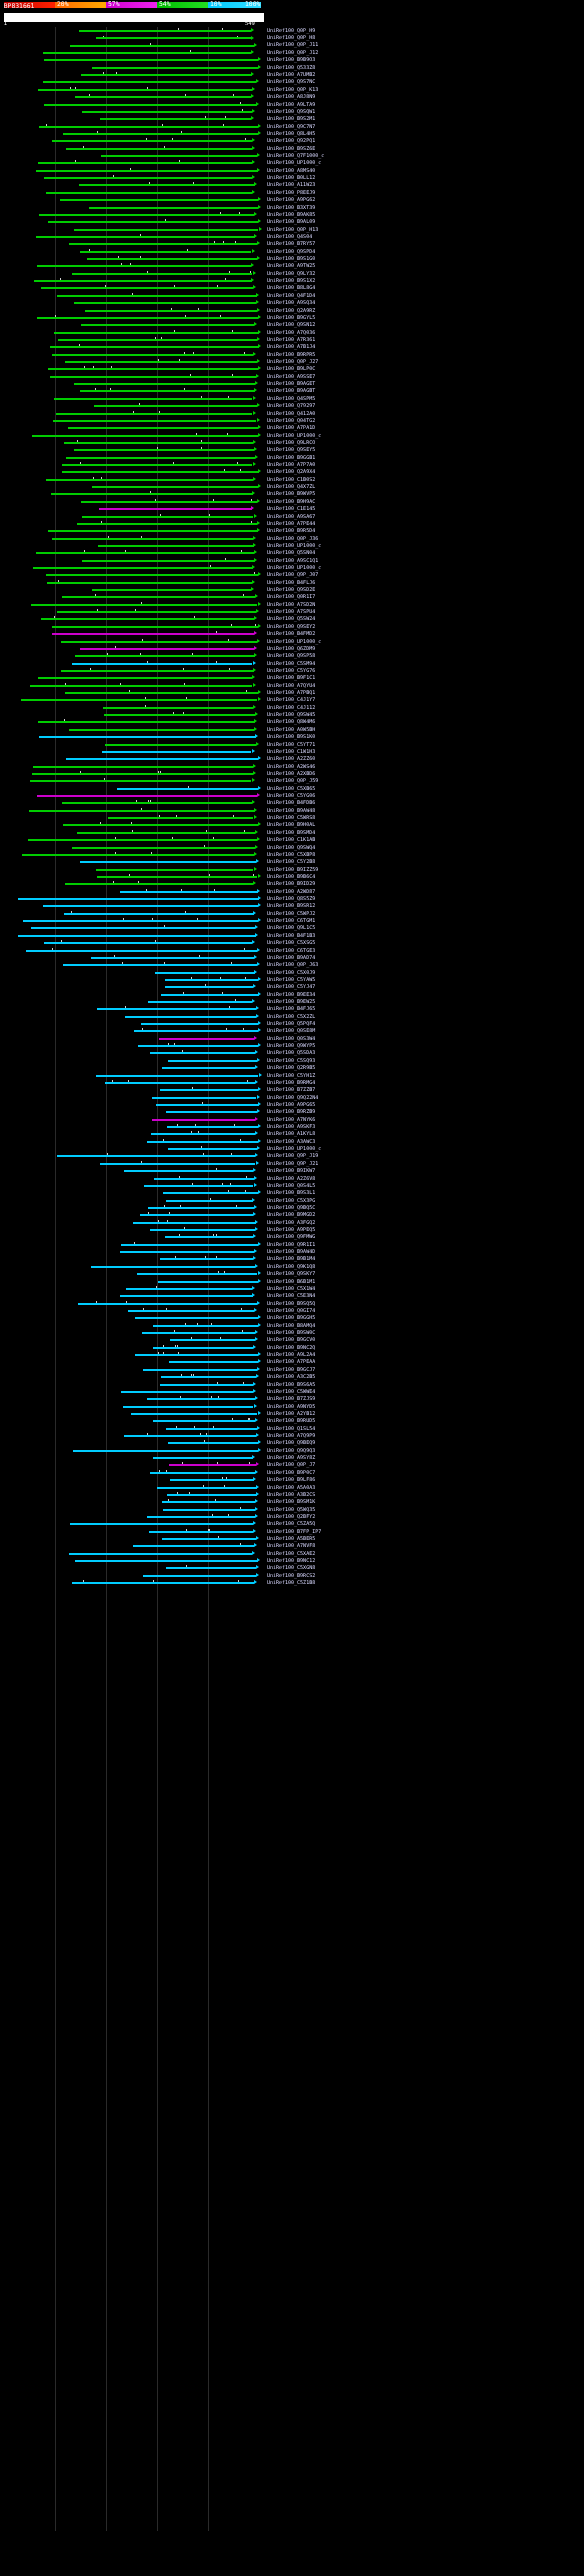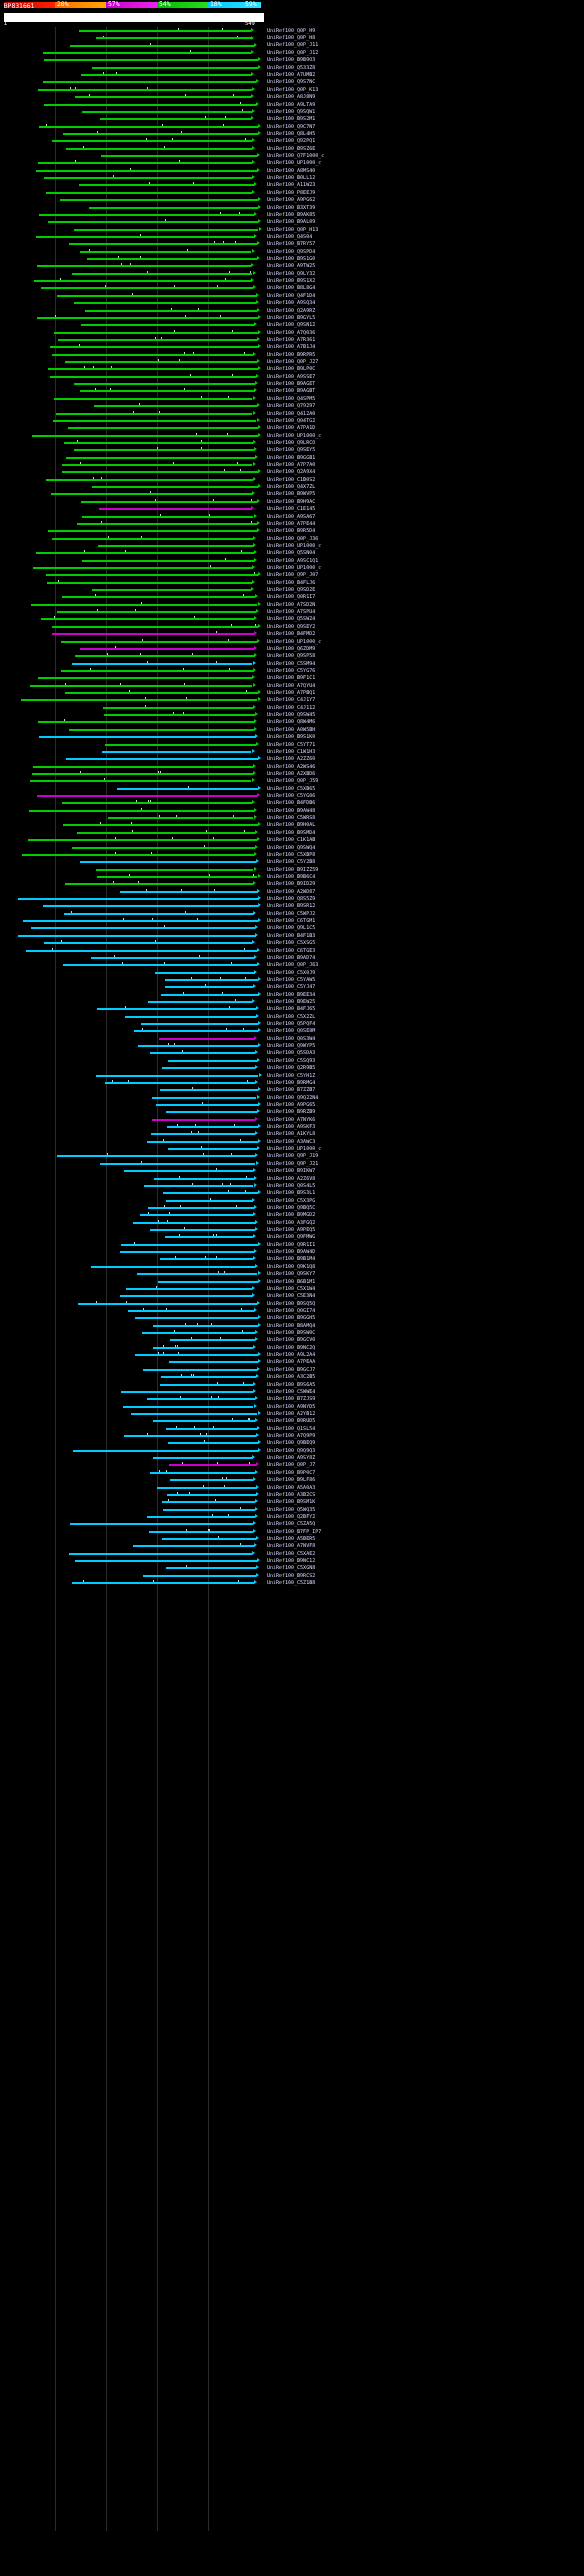--- a/index.html
+++ b/index.html
@@ -153,21 +153,21 @@
     <div class="legend-bar" style="left:3.7px;width:51px;background:linear-gradient(90deg,#c00000,#ff2200);"></div>
     <div class="legend-bar" style="left:55px;width:51px;background:linear-gradient(90deg,#ff6600,#ffaa00);"></div>
     <div class="legend-bar" style="left:106px;width:51px;background:linear-gradient(90deg,#cc00cc,#ee22ee);"></div>
     <div class="legend-bar" style="left:157px;width:51px;background:linear-gradient(90deg,#00bb00,#22dd22);"></div>
     <div class="legend-bar" style="left:208px;width:53px;background:linear-gradient(90deg,#00c8ff,#33ddff);"></div>
 
     <div class="legend-label" style="left:57px;">20%</div>
     <div class="legend-label" style="left:108px;">57%</div>
     <div class="legend-label" style="left:159px;">54%</div>
     <div class="legend-label" style="left:210px;">10%</div>
-    <div class="legend-label" style="left:245px;">59%</div>
+    <div class="legend-label" style="left:245px;">100%</div>
   </div>
 
   <div class="ruler">
     <div class="query-name">BP831661</div>
     <div class="ruler-box"></div>
     <div class="ruler-tick-label" style="left:3.7px;">1</div>
     <div class="ruler-tick-label" style="left:245px;">549</div>
   </div>
 
   <div class="plot">

